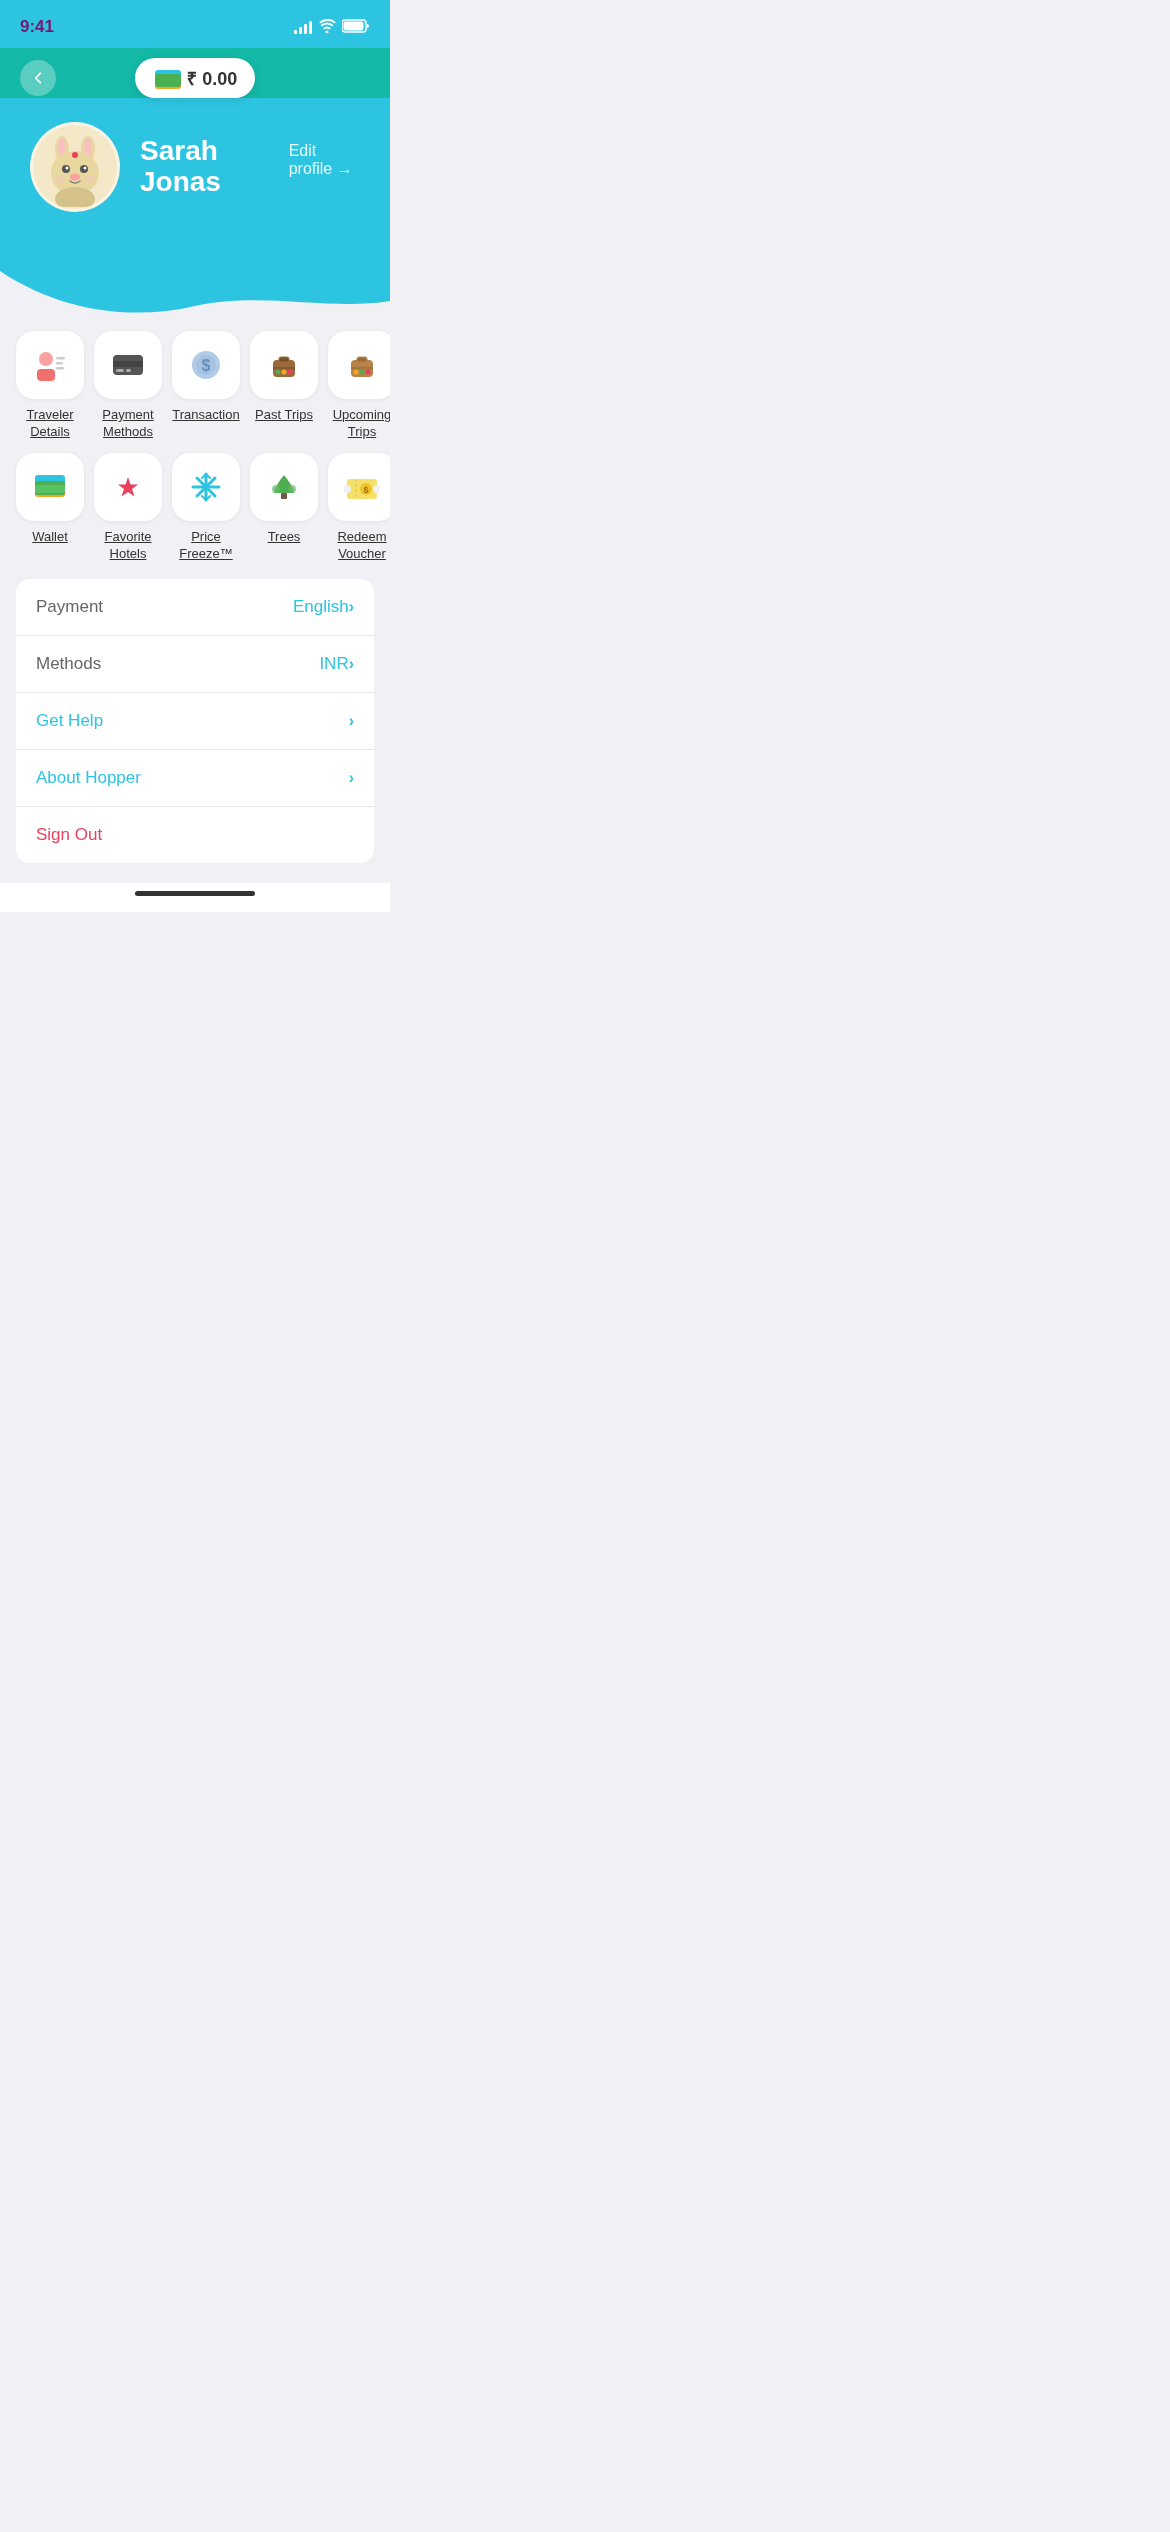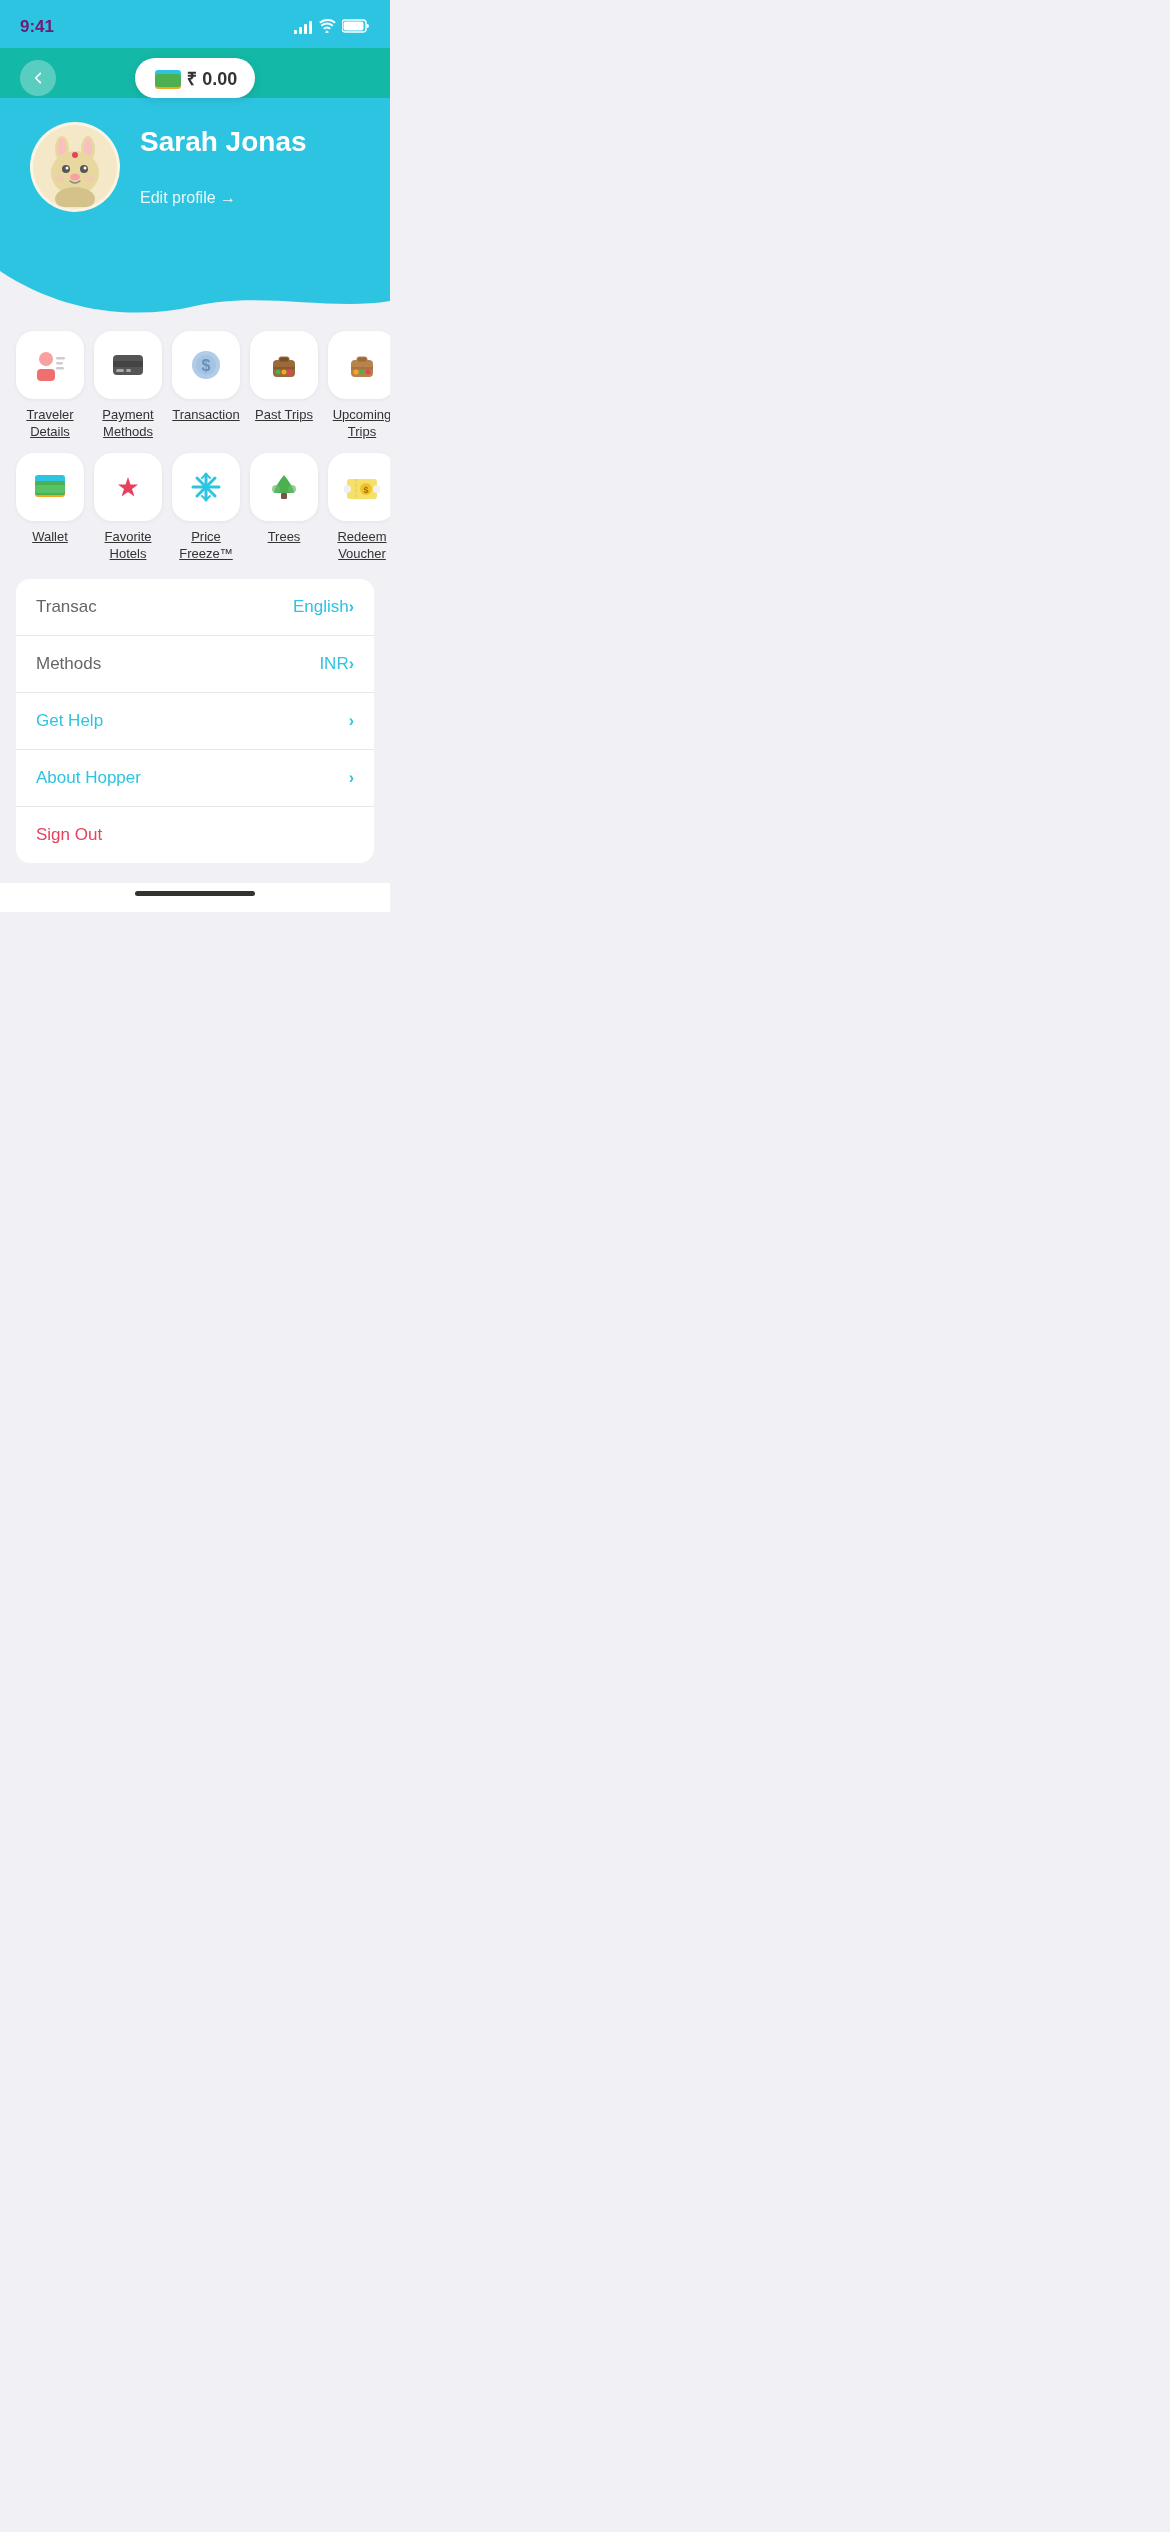--- a/index.html
+++ b/index.html
@@ -112,21 +112,21 @@
       align-items: center;
       justify-content: center;
       border: 3px solid rgba(255,255,255,0.5);
     }
     .avatar-svg {
       width: 80px;
       height: 80px;
     }
     .profile-info {
       display: flex;
-      flex-direction: column;
+      flex-direction: row;
       gap: 25px;
     }
     .profile-name {
       font-size: 28px;
       font-weight: 800;
       color: white;
       line-height: 1.1;
     }
     .edit-profile {
       font-size: 16px;
@@ -475,21 +475,21 @@
           <text x="22" y="24" text-anchor="middle" font-size="9" font-weight="bold" fill="#a07010">$</text>
         </svg>
       </div>
       <span class="grid-label">Redeem Voucher</span>
     </div>
   </div>
 
   <div class="settings-list">
 
     <div class="settings-row">
-      <span class="settings-label">Transac</span>
+      <span class="settings-label">Payment</span>
       <span class="settings-value">
         <span>English</span>
         <span class="chevron">›</span>
       </span>
     </div>
 
     <div class="settings-row">
       <span class="settings-label">Methods</span>
       <span class="settings-value">
         <span>INR</span>

